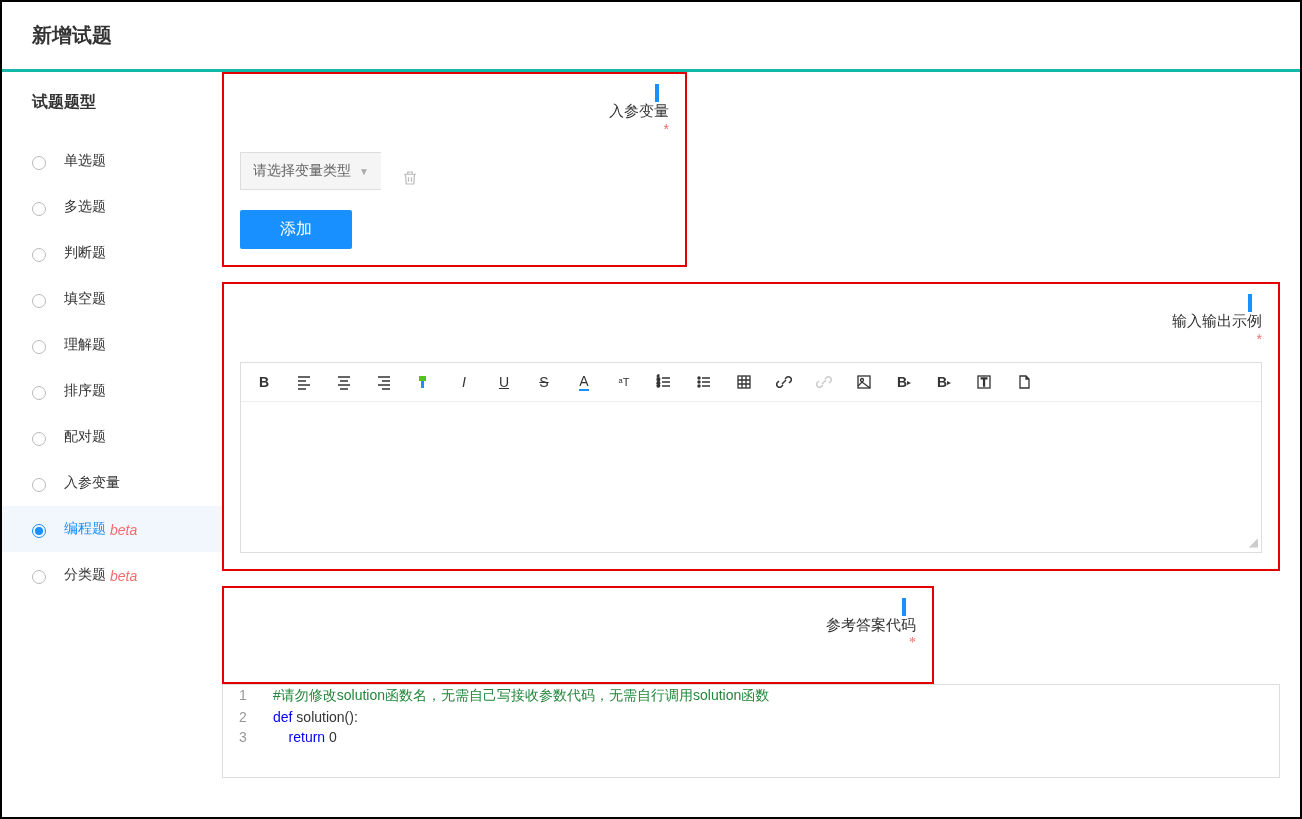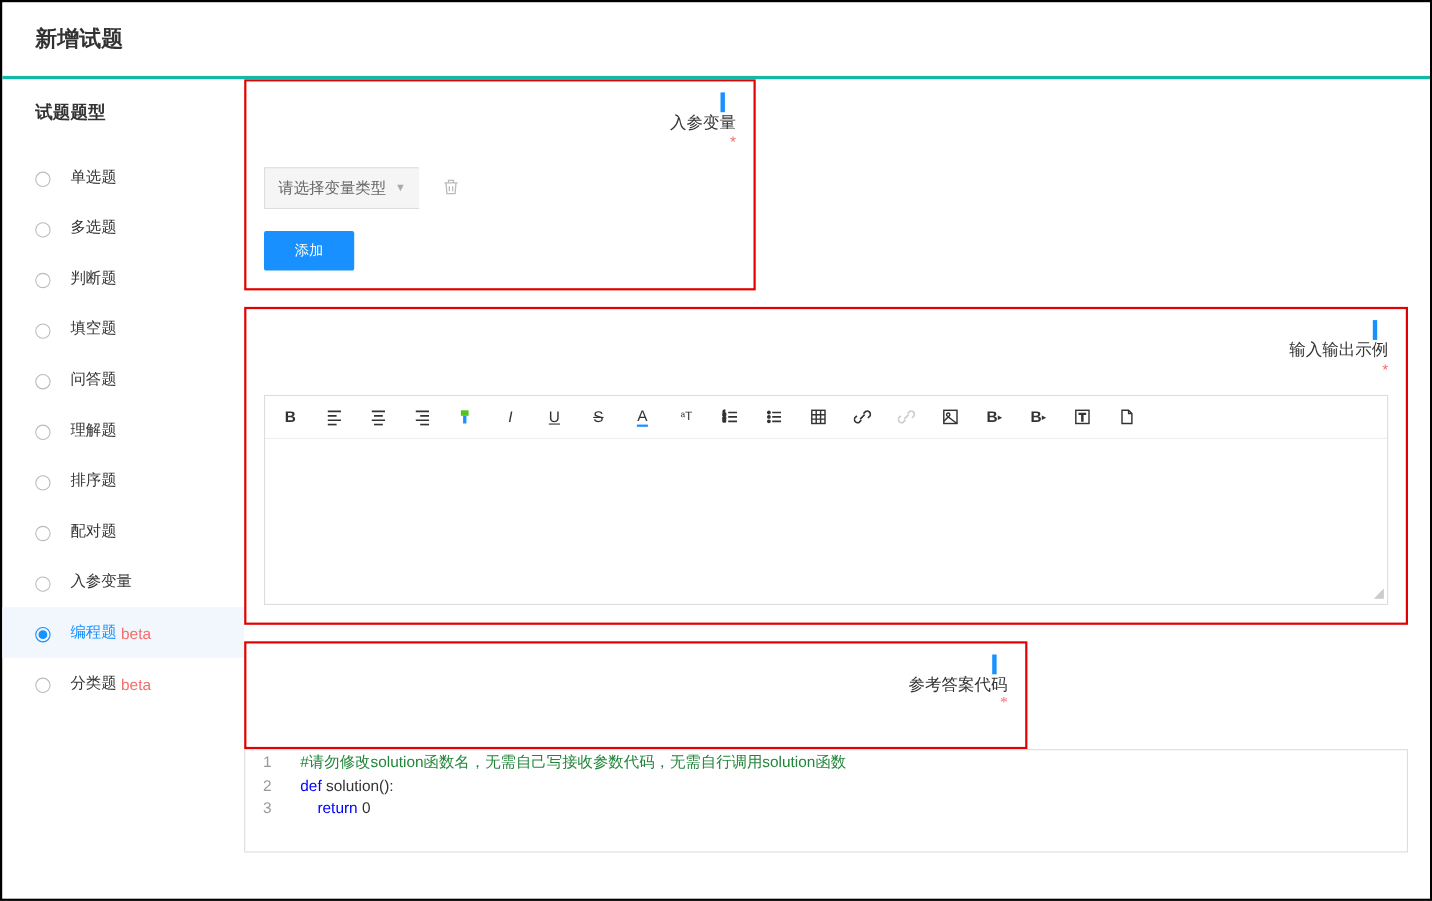--- a/index.html
+++ b/index.html
@@ -12,41 +12,41 @@
 
 .sidebar { width: 210px; padding: 20px 0 0 30px; }
 .sidebar-title { font-size: 16px; font-weight: 600; margin-bottom: 25px; }
 .type-list { list-style: none; }
 .type-item { display: flex; align-items: flex-end; padding: 14px 0; cursor: pointer; }
 .radio { width: 14px; height: 14px; border: 1px solid #bbb; border-radius: 50%; margin-right: 18px; position: relative; flex-shrink: 0; }
 .type-item.active .radio { border-color: #1890ff; }
 .type-item.active .radio::after { content: ""; position: absolute; width: 8px; height: 8px; background: #1890ff; border-radius: 50%; top: 2px; left: 2px; }
 .type-item.active .type-label { color: #1890ff; }
 .type-label { font-size: 14px; color: #333; }
-.beta { color: #f56c6c; margin-left: 4px; }
+.beta { color: #f56c6c; margin-left: 4px; font-style: italic; }
 .type-item.active-bg { background: #f2f7fd; margin-left: -30px; padding-left: 30px; margin-right: -10px; }
 
 
 .main { flex: 1; padding: 0 20px 20px 10px; overflow-y: auto; }
 .section { margin-bottom: 15px; padding: 10px 16px 16px 16px; }
 .section.red-box { border: 2px solid #e30000; }
 .section-header { display: flex; align-items: flex-end; margin-bottom: 15px; flex-direction: column; }
 .blue-bar { width: 4px; height: 18px; background: #1890ff; margin-right: 10px; }
 .section-title { font-size: 15px; font-weight: 500; }
 .required { color: #f56c6c; margin-left: 6px; }
 
-.param-row { display: flex; align-items: center; gap: 0; margin-bottom: 20px; }
+.param-row { display: flex; align-items: flex-end; gap: 0; margin-bottom: 20px; }
 .type-select { background: #f5f5f5; border: 1px solid #ddd; padding: 9px 12px; display: flex; align-items: center; cursor: pointer; color: #666; border-right: none; }
 .caret { margin-left: 8px; color: #aaa; font-size: 10px; }
 .name-input { border: 1px solid #ddd; padding: 9px 12px; width: 210px; outline: none; font-size: 14px; font-family: inherit; }
 .name-input::placeholder { color: #bbb; }
 .trash { margin-left: 20px; color: #bbb; cursor: pointer; }
 .trash svg { width: 18px; height: 18px; }
 
-.add-btn { background: #1890ff; color: #fff; border: none; padding: 9px 28px; font-size: 13px; cursor: pointer; border-radius: 2px; }
+.add-btn { background: #1890ff; color: #fff; border: none; padding: 9px 40px; font-size: 16px; cursor: pointer; border-radius: 2px; }
 
 
 .editor-box { border: 1px solid #ddd; }
 .toolbar { border-bottom: 1px solid #eee; padding: 10px 14px; display: flex; gap: 22px; align-items: center; }
 .tool { cursor: pointer; color: #333; display: inline-flex; align-items: center; justify-content: center; width: 18px; height: 18px; }
 .tool.faded { color: #ccc; }
 .tool svg { width: 16px; height: 16px; }
 .editor-area { min-height: 150px; padding: 12px; position: relative; }
 .resize { position: absolute; bottom: 3px; right: 3px; color: #ccc; font-size: 12px; pointer-events: none; }
 .code-line { display: flex; }
@@ -81,24 +81,20 @@
           <li class="type-item">
             <span class="radio"></span>
             <span class="type-label">判断题</span>
           </li>
           <li class="type-item">
             <span class="radio"></span>
             <span class="type-label">填空题</span>
           </li>
           <li class="type-item">
             <span class="radio"></span>
-            <span class="type-label">问答题</span>
-          </li>
-          <li class="type-item">
-            <span class="radio"></span>
             <span class="type-label">理解题</span>
           </li>
           <li class="type-item">
             <span class="radio"></span>
             <span class="type-label">排序题</span>
           </li>
           <li class="type-item">
             <span class="radio"></span>
             <span class="type-label">配对题</span>
           </li>

